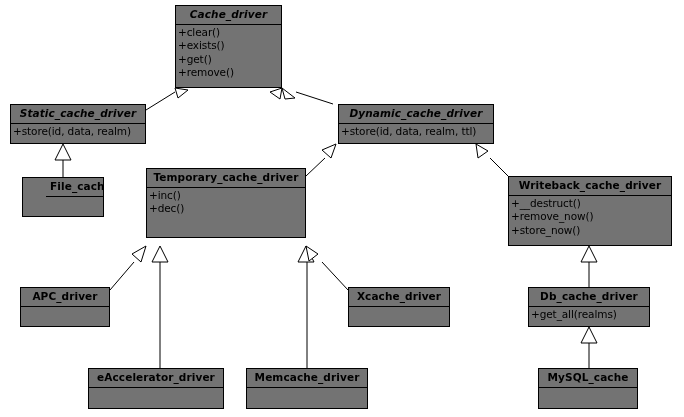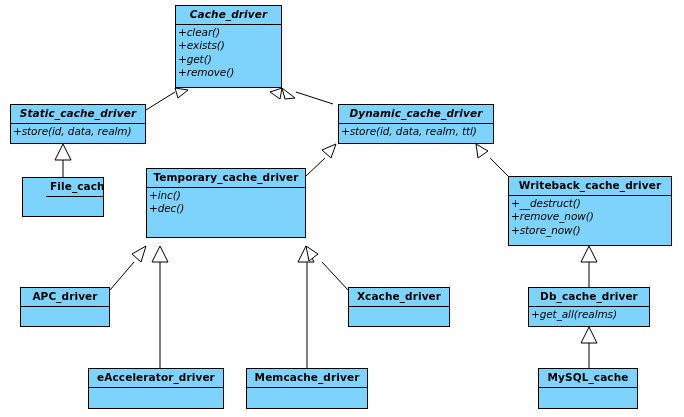--- a/index.html
+++ b/index.html
@@ -19,21 +19,21 @@
     position: absolute;
     left: 0;
     top: 0;
     width: 684px;
     height: 417px;
   }
   .uml-class {
     position: absolute;
     box-sizing: border-box;
     border: 1px solid #000000;
-    background: #7dd3fc;
+    background: #737373;
     z-index: 5;
   }
   .uml-name {
     box-sizing: border-box;
     text-align: center;
     font-size: 10.5px;
     font-weight: bold;
     color: #000000;
     line-height: 1;
     padding: 3px 4px 4px 4px;
@@ -41,21 +41,20 @@
     white-space: nowrap;
     overflow: hidden;
     letter-spacing: 0.1px;
   }
   .uml-class.abstract > .uml-name {
     font-style: italic;
   }
   .uml-members {
     box-sizing: border-box;
     padding: 1px 0 2px 2px;
-    font-style: italic;
   }
   .uml-member {
     font-size: 10.5px;
     font-weight: normal;
     color: #000000;
     line-height: 13.5px;
     white-space: nowrap;
     letter-spacing: -0.1px;
   }
   .uml-members.empty {

